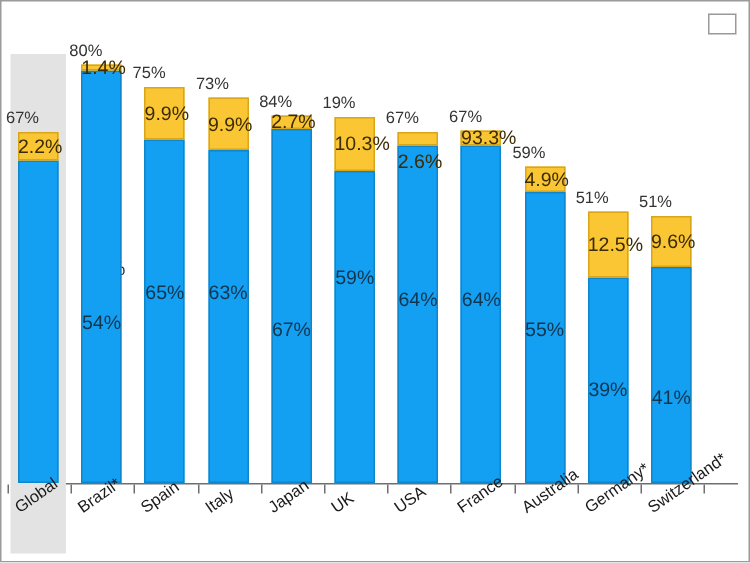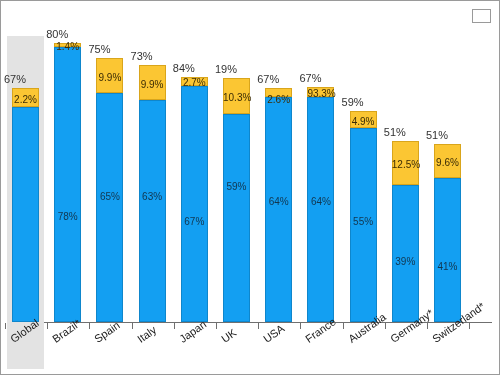--- a/index.html
+++ b/index.html
@@ -69,21 +69,21 @@
   }
   .seg-yellow {
     background: #FBC633;
     border: 1px solid #D9A51B;
   }
   .seg-label {
     position: absolute;
     left: 0;
     width: 100%;
     text-align: center;
-    font-size: 10px;
+    font-size: 13px;
     color: #1d2b3a;
     white-space: nowrap;
     pointer-events: none;
   }
   .lbl-blue {
     color: #12364f;
   }
   .lbl-yellow {
     color: #3b2c05;
   }
@@ -158,21 +158,21 @@
       <div class="bar-group" style="left: 11px; width: 27px; height: 233.728px; top: 87.272px; bottom: auto;">
         <div class="seg seg-blue" style="height: 214.72px; background: rgb(19, 159, 242);"></div>
         <div class="seg seg-yellow" style="height: 19.008px; bottom: 214.72px; background: rgb(251, 198, 51);"></div>
         <div class="seg-label lbl-blue" style="bottom: 136px; padding-left: 45px;">61%</div>
         <div class="seg-label lbl-yellow" style="bottom: 217.224px;">2.2%</div>
         <div class="total-label" style="bottom: 236.728px;">67%</div>
       </div>
       <div class="bar-group" style="left: 53.2px; width: 27px; height: 279.488px; top: 41.512px; bottom: auto;">
         <div class="seg seg-blue" style="height: 274.56px; background: rgb(19, 159, 242);"></div>
         <div class="seg seg-yellow" style="height: 4.928px; bottom: 274.56px; background: rgb(251, 198, 51);"></div>
-        <div class="seg-label lbl-blue" style="bottom: 100px;">78%</div>
+        <div class="seg-label lbl-blue" style="bottom: 100px;">54%</div>
         <div class="seg-label lbl-yellow" style="bottom: 270.024px;">1.4%</div>
         <div class="total-label" style="bottom: 282.488px;">80%</div>
       </div>
       <div class="bar-group" style="left: 95.4px; width: 27px; height: 263.648px; top: 57.352px; bottom: auto;">
         <div class="seg seg-blue" style="height: 228.8px; background: rgb(19, 159, 242);"></div>
         <div class="seg seg-yellow" style="height: 34.848px; bottom: 228.8px; background: rgb(251, 198, 51);"></div>
         <div class="seg-label lbl-blue" style="bottom: 120px;">65%</div>
         <div class="seg-label lbl-yellow" style="bottom: 239.224px;">9.9%</div>
         <div class="total-label" style="bottom: 266.648px;">75%</div>
       </div>
@@ -194,21 +194,21 @@
         <div class="seg seg-blue" style="height: 207.68px; background: rgb(19, 159, 242);"></div>
         <div class="seg seg-yellow" style="height: 36.256px; bottom: 207.68px; background: rgb(251, 198, 51);"></div>
         <div class="seg-label lbl-blue" style="bottom: 130px;">59%</div>
         <div class="seg-label lbl-yellow" style="bottom: 218.808px;">10.3%</div>
         <div class="total-label" style="bottom: 246.936px;">19%</div>
       </div>
       <div class="bar-group" style="left: 264.2px; width: 27px; height: 234.432px; top: 86.568px; bottom: auto;">
         <div class="seg seg-blue" style="height: 225.28px; background: rgb(19, 159, 242);"></div>
         <div class="seg seg-yellow" style="height: 9.152px; bottom: 225.28px; background: rgb(251, 198, 51);"></div>
         <div class="seg-label lbl-blue" style="bottom: 115px;">64%</div>
-        <div class="seg-label lbl-yellow" style="bottom: 217px; margin-top: 32px;">2.6%</div>
+        <div class="seg-label lbl-yellow" style="bottom: 207px; margin-top: 32px;">2.6%</div>
         <div class="total-label" style="bottom: 237.432px;">67%</div>
       </div>
       <div class="bar-group" style="left: 306.4px; width: 27px; height: 235.488px; top: 85.512px; bottom: auto;">
         <div class="seg seg-blue" style="height: 225.28px; background: rgb(19, 159, 242);"></div>
         <div class="seg seg-yellow" style="height: 10.208px; bottom: 225.28px; background: rgb(251, 198, 51);"></div>
         <div class="seg-label lbl-blue" style="bottom: 115px;">64%</div>
         <div class="seg-label lbl-yellow" style="bottom: 223.384px;">93.3%</div>
         <div class="total-label" style="bottom: 238.488px;">67%</div>
       </div>
       <div class="bar-group" style="left: 348.6px; width: 27px; height: 210.848px; top: 110.152px; bottom: auto;">

